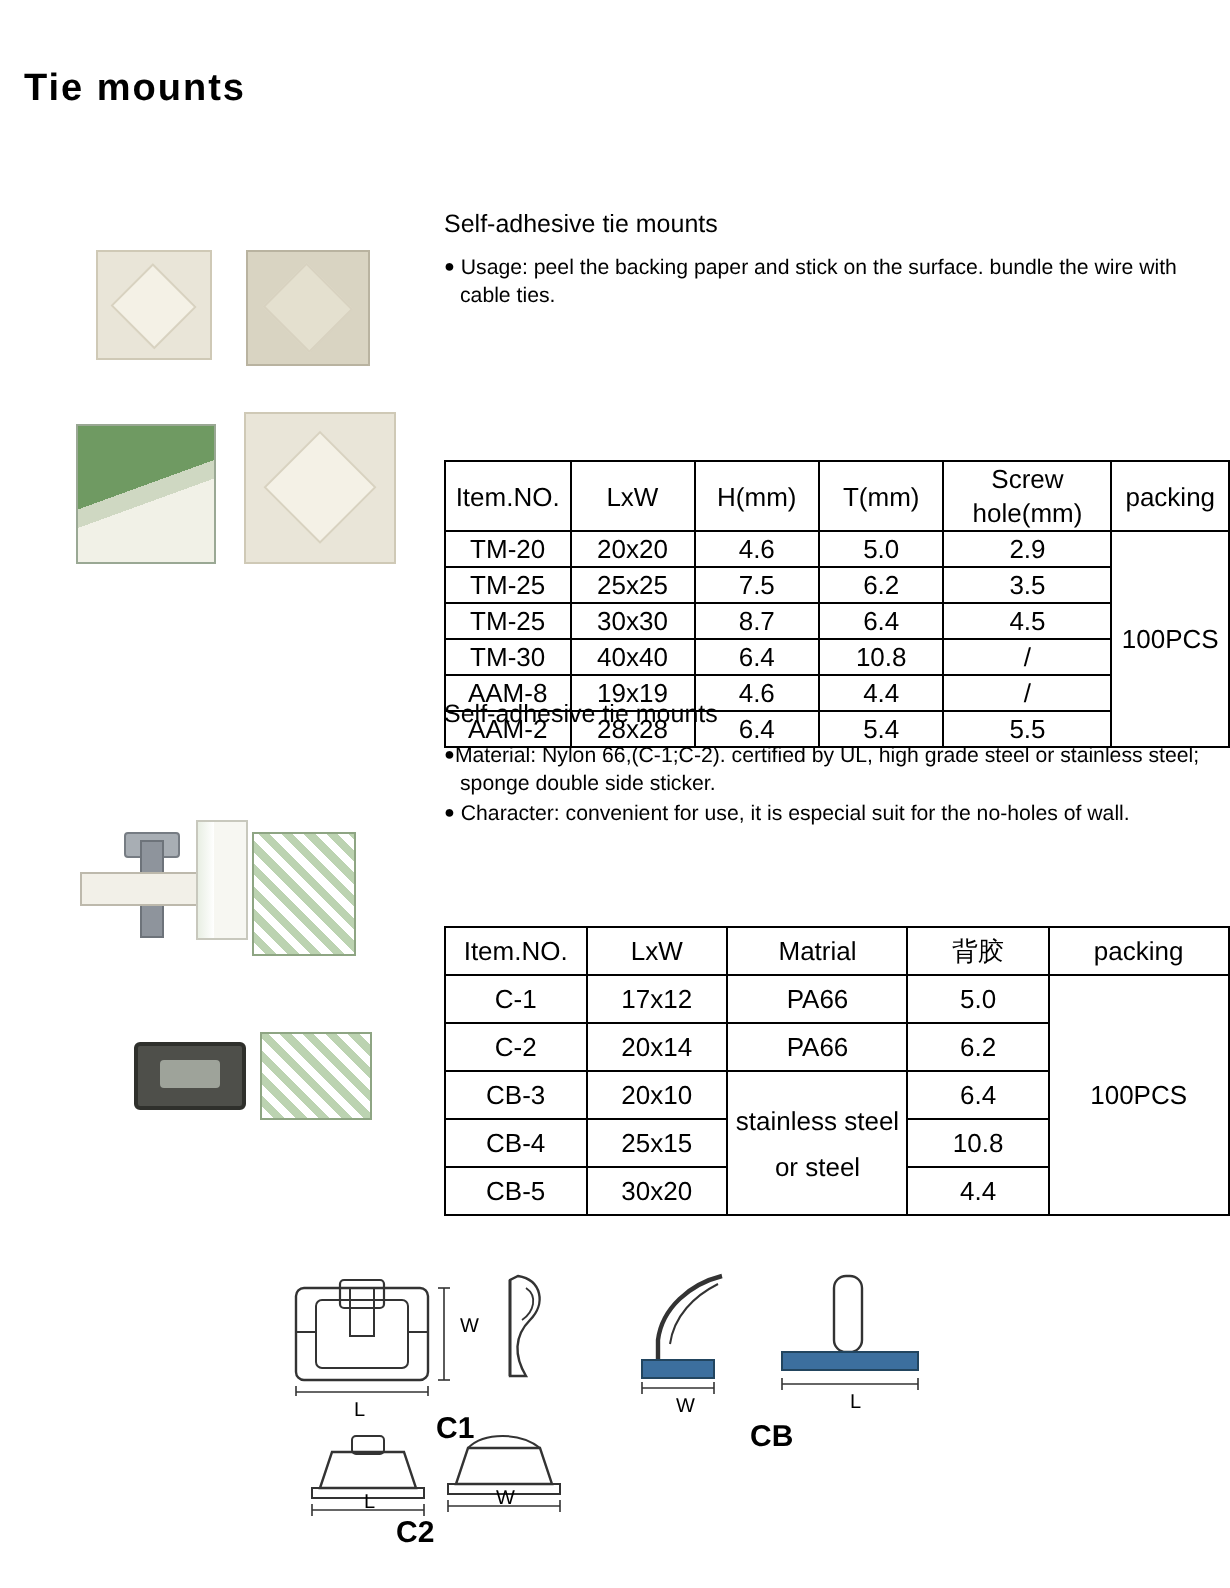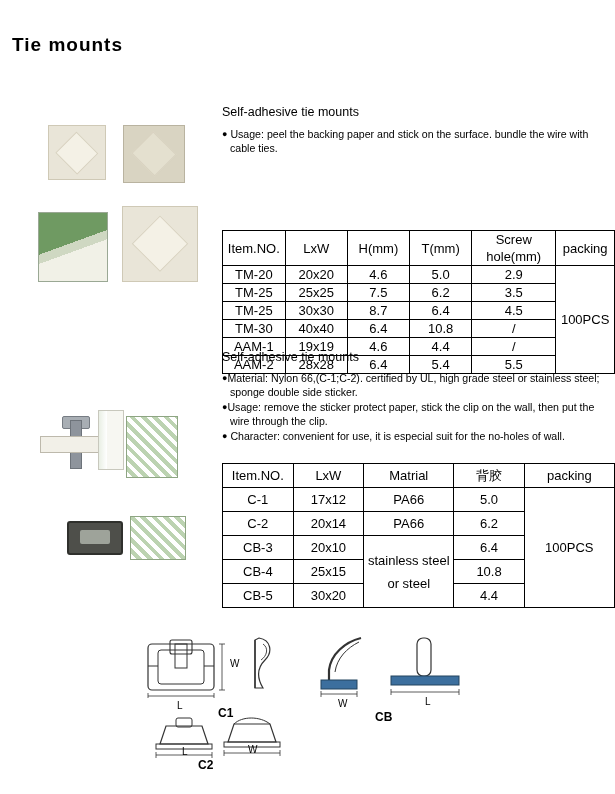--- a/index.html
+++ b/index.html
@@ -205,21 +205,21 @@
   
   .drawings {
     position: absolute;
     left: 120px;
     top: 628px;
     width: 400px;
     height: 150px;
   }
   .dwg-label {
     position: absolute;
-    font-size: 12px;
+    font-size: 15px;
     font-weight: bold;
   }
   .dim-label {
     position: absolute;
     font-size: 10px;
   }
   svg { display: block; }
 </style>
 </head>
 <body>
@@ -279,40 +279,39 @@
       <td>4.5</td>
     </tr>
     <tr>
       <td>TM-30</td>
       <td>40x40</td>
       <td>6.4</td>
       <td>10.8</td>
       <td>/</td>
     </tr>
     <tr>
-      <td>AAM-1</td>
+      <td>AAM-8</td>
       <td>19x19</td>
       <td>4.6</td>
       <td>4.4</td>
       <td>/</td>
     </tr>
     <tr>
       <td>AAM-2</td>
       <td>28x28</td>
       <td>6.4</td>
       <td>5.4</td>
       <td>5.5</td>
     </tr>
   </tbody>
     </table>
 
   <div class="sec2-heading">Self-adhesive tie mounts</div>
   <div class="sec2-bullets">
     <p class="bullet-line"><span class="dot">●</span><span>Material: Nylon 66,(C-1;C-2). certified by UL, high grade steel or stainless steel; sponge double side sticker.</span></p>
-    <p class="bullet-line"><span class="dot">●</span><span>Usage: remove the sticker protect paper, stick the clip on the wall, then put the wire through the clip.</span></p>
     <p class="bullet-line"><span class="dot">●</span> <span>Character: convenient for use, it is especial suit for the no-holes of wall.</span></p>
   </div>
 
   <div class="photo" style="left:35px; top:413px; width:80px; height:68px;">
     <div class="clip-photo">
       <div class="clip-head"></div>
       <div class="clip-stem"></div>
       <div class="clip-base"></div>
     </div>
   </div>

